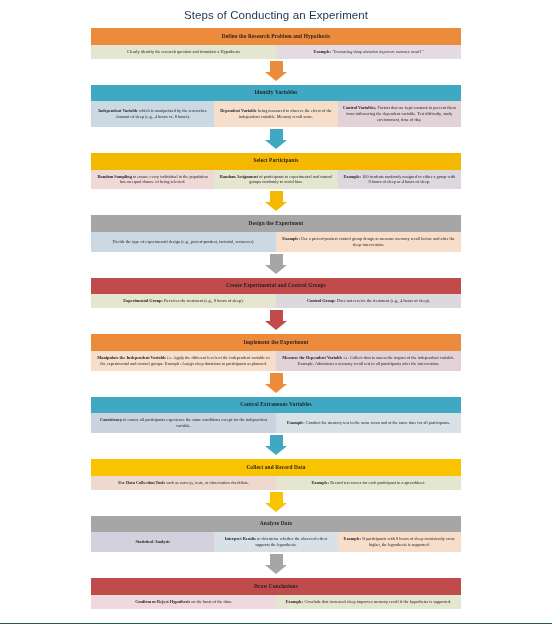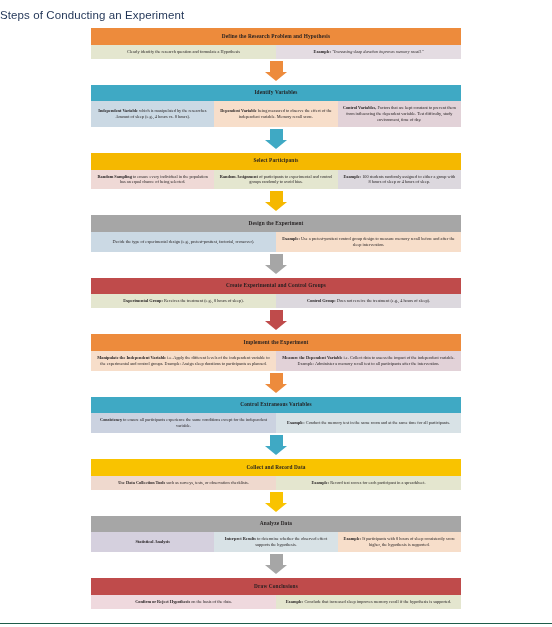--- a/index.html
+++ b/index.html
@@ -16,20 +16,21 @@
     position:relative;
     background:#fff;
   }
   .bottom-rule{
     position:absolute;
     left:0;right:0;bottom:3px;
     height:1.5px;
     background:#1f5c4a;
   }
   .title{
+    text-align:center;
     font-family:"Liberation Sans", sans-serif;
     font-size:11.5px;
     color:#1f3355;
     letter-spacing:.1px;
     padding-top:9px;
     padding-bottom:7px;
     font-weight:400;
   }
   .flow{
     width:370px;

